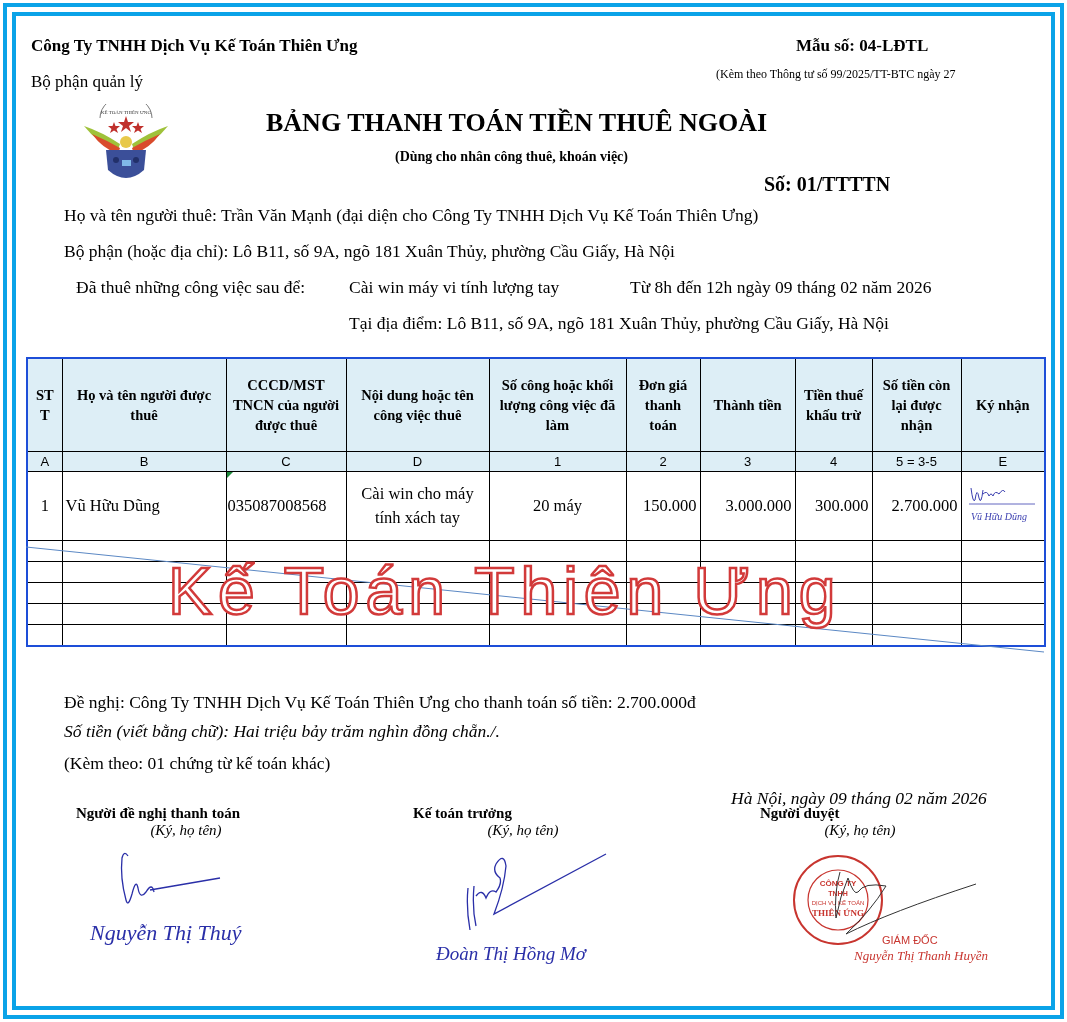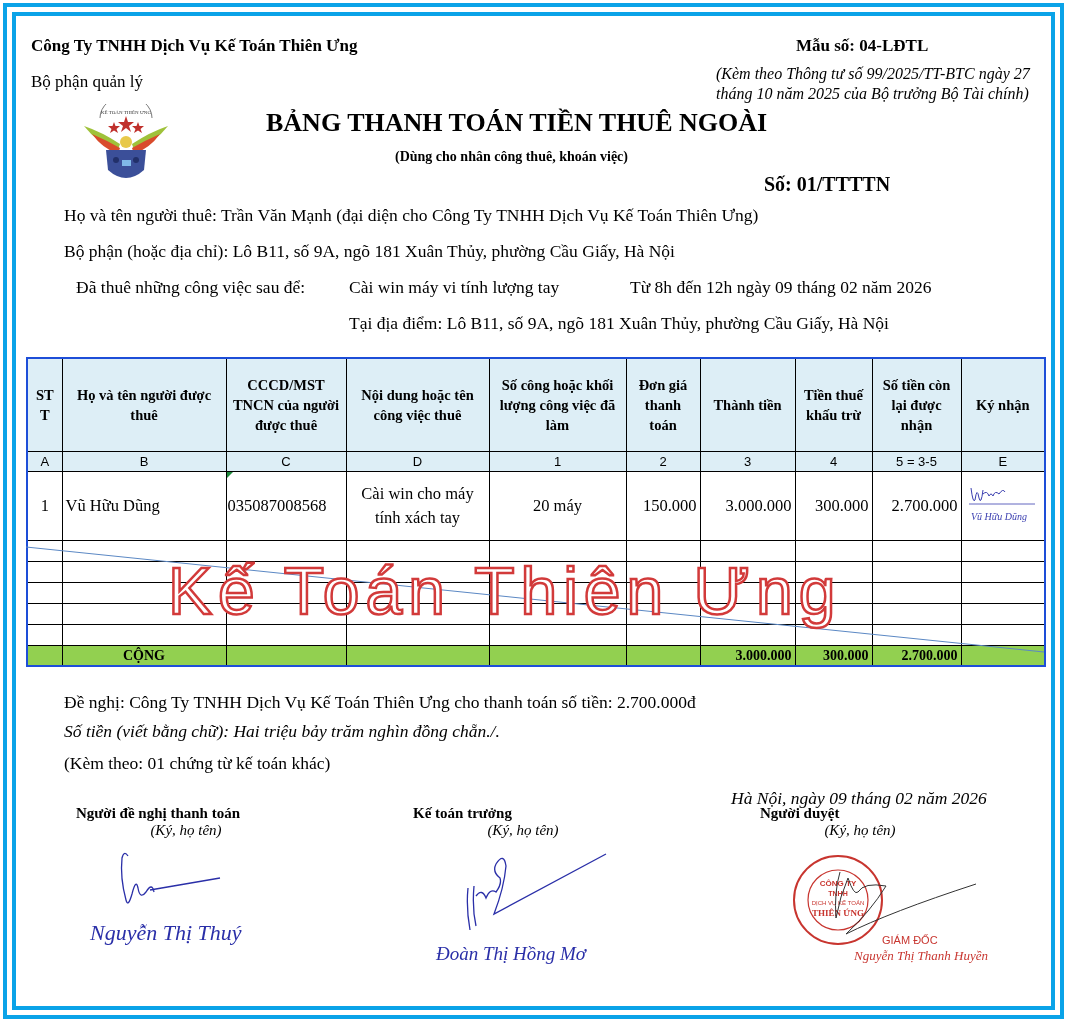--- a/index.html
+++ b/index.html
@@ -5,21 +5,21 @@
   html, body { margin:0; padding:0; background:#ffffff; }
   body { width:1067px; height:1022px; position:relative; overflow:hidden; font-family:"Liberation Serif", serif; color:#000; }
   .frame-outer { position:absolute; left:3px; top:3px; width:1061px; height:1016px; box-sizing:border-box; border:4px solid #0aa3e8; }
   .frame-inner { position:absolute; left:12px; top:12px; width:1043px; height:998px; box-sizing:border-box; border:4px solid #0aa3e8; }
   .abs { position:absolute; white-space:nowrap; }
   .b { font-weight:normal; }
   .i { font-style:italic; }
   .company { left:31px; top:36px; font-size:17px; font-weight:bold; }
   .dept { left:31px; top:72px; font-size:17px; }
   .form-no { left:796px; top:36px; font-size:17px; font-weight:bold; }
-  .form-note { left:716px; top:64px; font-size:16px; font-style:italic; line-height:20px; text-align:left; }
+  .form-note { left:716px; top:64px; font-size:12px; line-height:20px; text-align:center; }
   .logo { left:80px; top:104px; width:92px; height:84px; }
   .title { left:266px; top:108px; font-size:26px; font-weight:bold; }
   .subtitle { left:395px; top:149px; font-size:14px; font-weight:bold; }
   .docno { left:764px; top:173px; font-size:20px; font-weight:bold; }
   .line { font-size:17.5px; }
   table.grid { position:absolute; left:26px; top:357px; width:1018px; border-collapse:collapse; table-layout:fixed; font-size:16.5px; }
   table.grid td, table.grid th { border:1px solid #000; padding:0 3px; }
   table.grid thead th { background:#ddeef6; font-weight:bold; font-size:14.5px; line-height:20px; height:92px; text-align:center; }
   table.grid thead tr.codes td { background:#ddeef6; font-family:"Liberation Sans", sans-serif; font-size:13px; text-align:center; height:19px; padding:0; }
   table.grid { border:2px solid #1d4ed8; }
@@ -38,21 +38,20 @@
 <body>
 
 <div class="frame-outer"></div>
 <div class="frame-inner"></div>
 
 <div class="abs company">Công Ty TNHH Dịch Vụ Kế Toán Thiên Ưng</div>
 <div class="abs dept">Bộ phận quản lý</div>
 <div class="abs form-no">Mẫu số: 04-LĐTL</div>
 <div class="abs form-note">
   <div>(Kèm theo Thông tư số 99/2025/TT-BTC ngày 27</div>
-  <div>tháng 10 năm 2025 của Bộ trưởng Bộ Tài chính)</div>
 </div>
 
 <div class="abs logo">
   <svg width="92" height="84" viewBox="0 0 92 84">
     <path d="M20 14 A26 22 0 0 1 72 14" fill="none" stroke="#555" stroke-width="0.8"></path>
     <text x="46" y="10" font-size="5" text-anchor="middle" fill="#333" font-family="Liberation Serif, serif">KẾ TOÁN THIÊN ƯNG</text>
     <polygon points="46,12 48,18 54,18 49,22 51,28 46,24 41,28 43,22 38,18 44,18" fill="#c0302c"></polygon>
     <polygon points="34,18 35.5,22 40,22 36.5,25 38,29 34,26.5 30,29 31.5,25 28,22 32.5,22" fill="#c0302c"></polygon>
     <polygon points="58,18 59.5,22 64,22 60.5,25 62,29 58,26.5 54,29 55.5,25 52,22 56.5,22" fill="#c0302c"></polygon>
     <path d="M4 22 Q22 28 40 40 L38 46 Q18 40 4 22Z" fill="#9fc23a"></path>
@@ -195,32 +194,20 @@
         <td></td>
         <td></td>
         <td></td>
         <td></td>
         <td></td>
         <td></td>
         <td></td>
         <td></td>
         <td></td>
       </tr>
-    <tr class="total">
-      <td></td>
-      <td class="c">CỘNG</td>
-      <td></td>
-        <td></td>
-        <td></td>
-        <td></td>
-      <td class="r">3.000.000</td>
-      <td class="r">300.000</td>
-      <td class="r">2.700.000</td>
-      <td></td>
-    </tr>
   </tbody>
 </table>
 
 <svg class="abs" style="left:26px; top:540px;" width="1018" height="120">
   <line x1="0" y1="7" x2="1018" y2="112" stroke="#5b88c4" stroke-width="1"></line>
 </svg>
 
 <div class="watermark">Kế Toán Thiên Ưng</div>
 
 <div class="abs line" style="left:64px; top:692px;">

